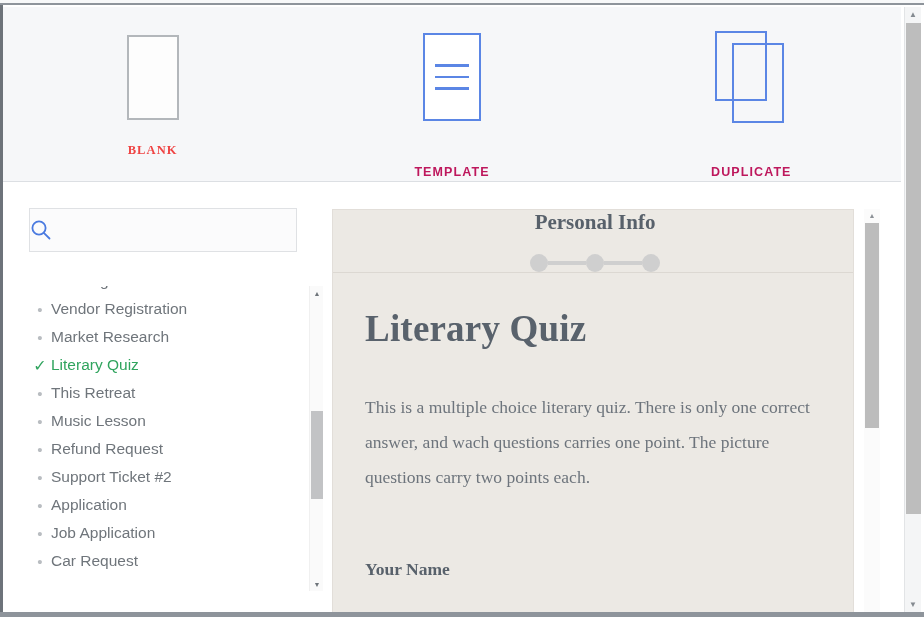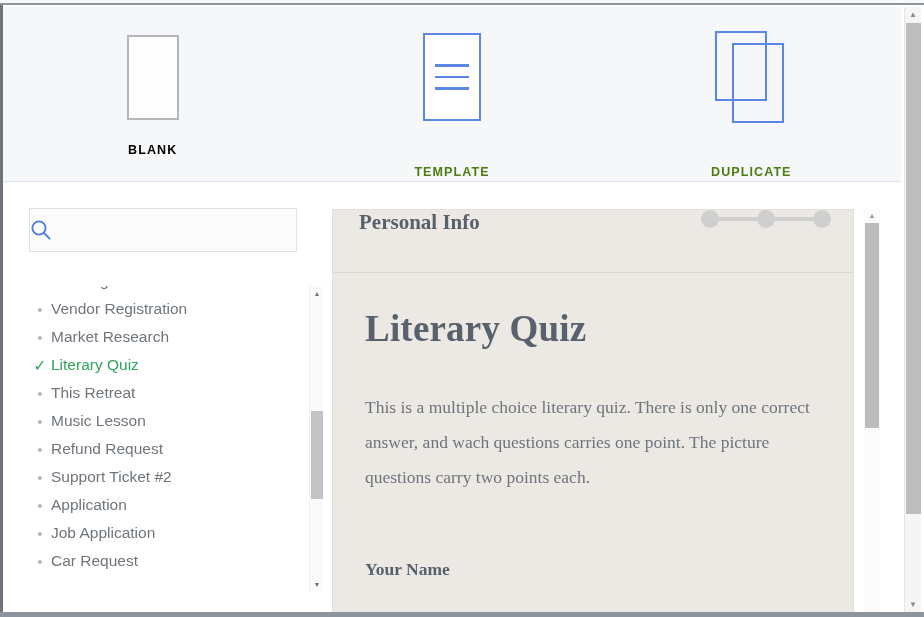--- a/index.html
+++ b/index.html
@@ -51,22 +51,22 @@
     display: flex; flex-direction: column; align-items: center;
     cursor: pointer;
   }
   .icon-box { height: 96px; display: flex; align-items: center; justify-content: center; }
   .chooser-label {
     margin-top: 18px;
     font-size: 12.5px;
     font-weight: bold;
     letter-spacing: 1.1px;
   }
-  .lbl-blank { color: #000000; }
-  .lbl-blue { color: #4d7c0f; margin-top: 40px; }
+  .lbl-blank { color: #ef4444; font-family: Liberation Serif, serif; }
+  .lbl-blue { color: #be185d; margin-top: 40px; }
 
   .ic-blank-rect {
     width: 52px; height: 85px;
     border: 2px solid #b3b7bb;
     background: #fdfdfd;
   }
   .ic-template {
     width: 58px; height: 88px;
     border: 2.5px solid #5b86e5;
     background: #ffffff;
@@ -168,22 +168,23 @@
     width: 522px; height: 403px;
     background: #ece9e4;
     overflow: hidden;
     border: 1px solid #e2ded9;
     border-bottom: none;
   }
   .form-header {
     height: 63px;
     background: #ece9e4;
     border-bottom: 1px solid #dcd8d2;
-    display: flex; align-items: flex-start;
+    display: flex; align-items: center;
     padding: 0 22px 0 26px;
+    flex-direction: column;
   }
   .form-header-title {
     font-family: "Liberation Serif", serif;
     font-size: 21px; font-weight: bold;
     color: #58616b;
     flex: 1;
   }
   .stepper { display: flex; align-items: center; }
   .stepper .dot {
     width: 18px; height: 18px; border-radius: 50%;

